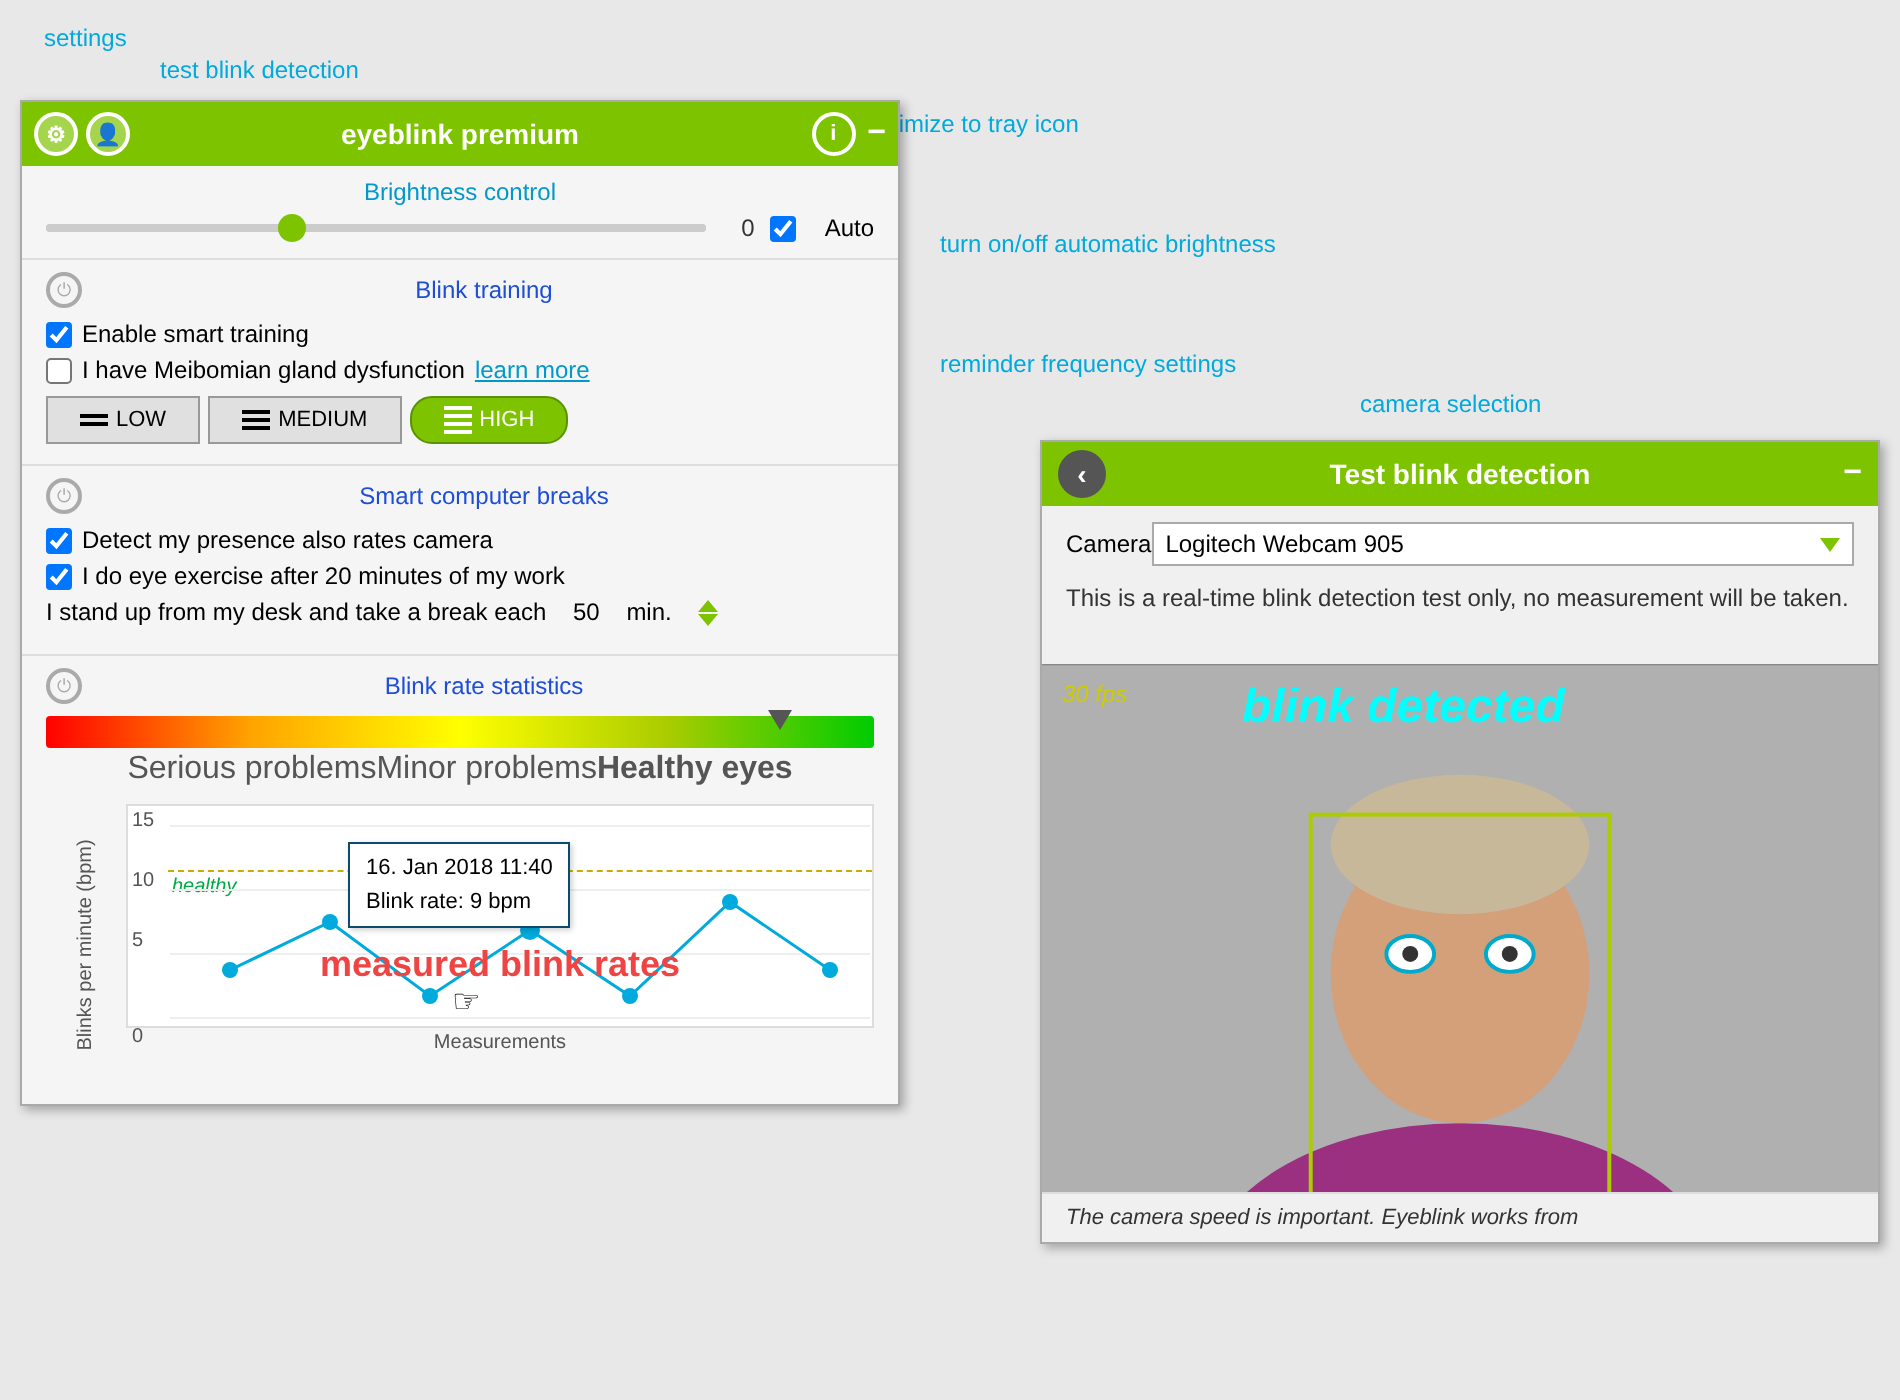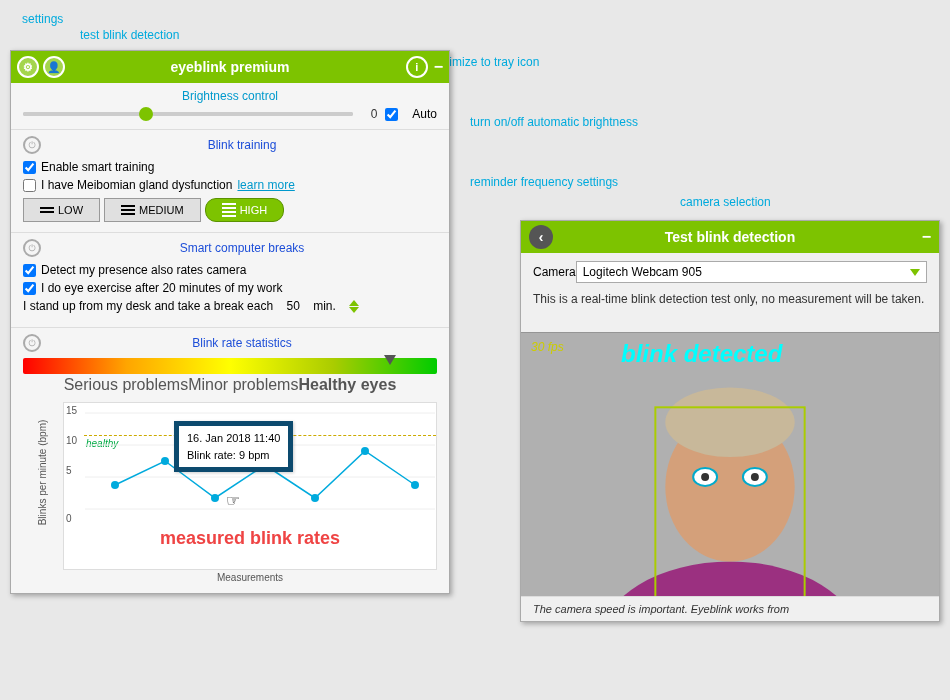--- a/index.html
+++ b/index.html
@@ -249,21 +249,21 @@
       justify-content: center;
       font-size: 16px;
       color: #555;
       margin-bottom: 8px;
     }
     .health-labels span:last-child { font-weight: bold; }
 
     
     .chart-container {
       position: relative;
-      height: 168px;
+      height: 112px;
       background: white;
       border: 1px solid #ddd;
     }
     .chart-x-label {
       text-align: center;
       font-size: 10px;
       color: #555;
       margin-top: 2px;
     }
     .chart-title {
@@ -272,21 +272,21 @@
       left: 50%;
       transform: translateX(-50%);
       font-size: 18px;
       color: #ef4444;
       font-weight: bold;
       white-space: nowrap;
     }
     .tooltip-box {
       position: absolute;
       background: white;
-      border: 5px solid #0c4a6e;
+      border: 1px solid #0c4a6e;
       padding: 4px 8px;
       font-size: 11px;
       box-shadow: 1px 1px 3px rgba(0,0,0,0.2);
       line-height: 1.5;
     }
 
     
     .right-panel {
       position: absolute;
       left: 520px;

